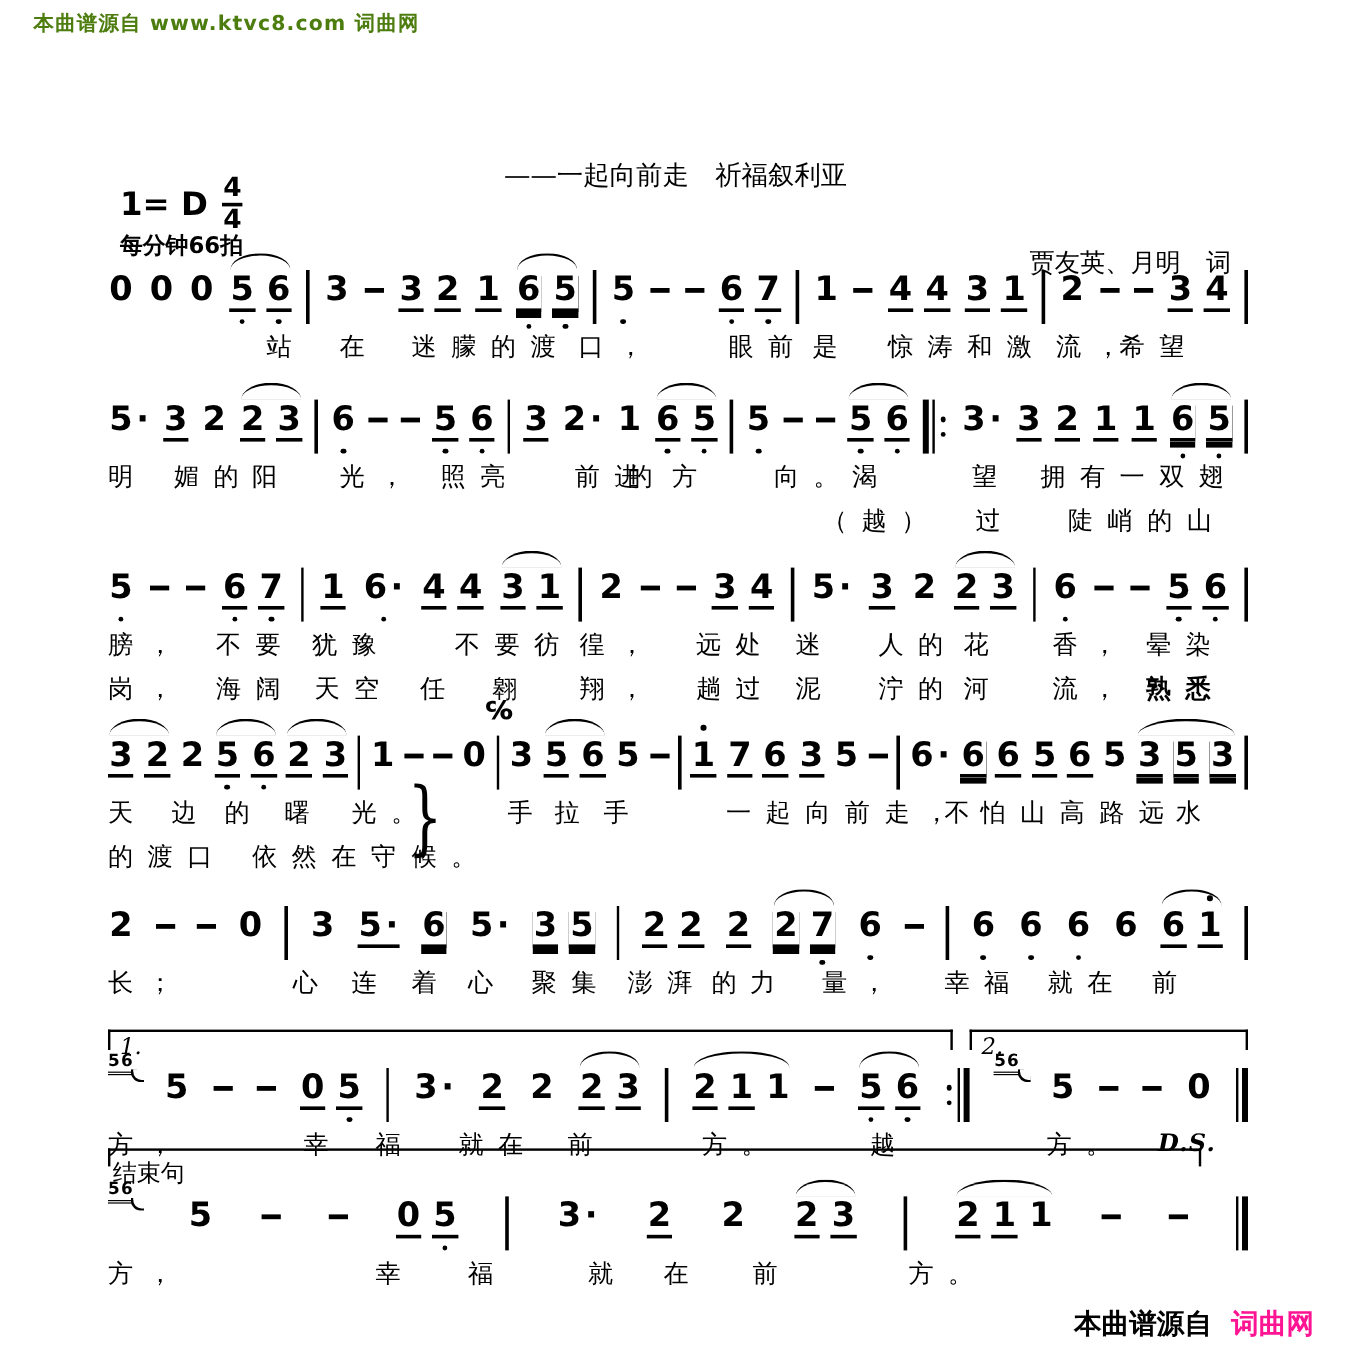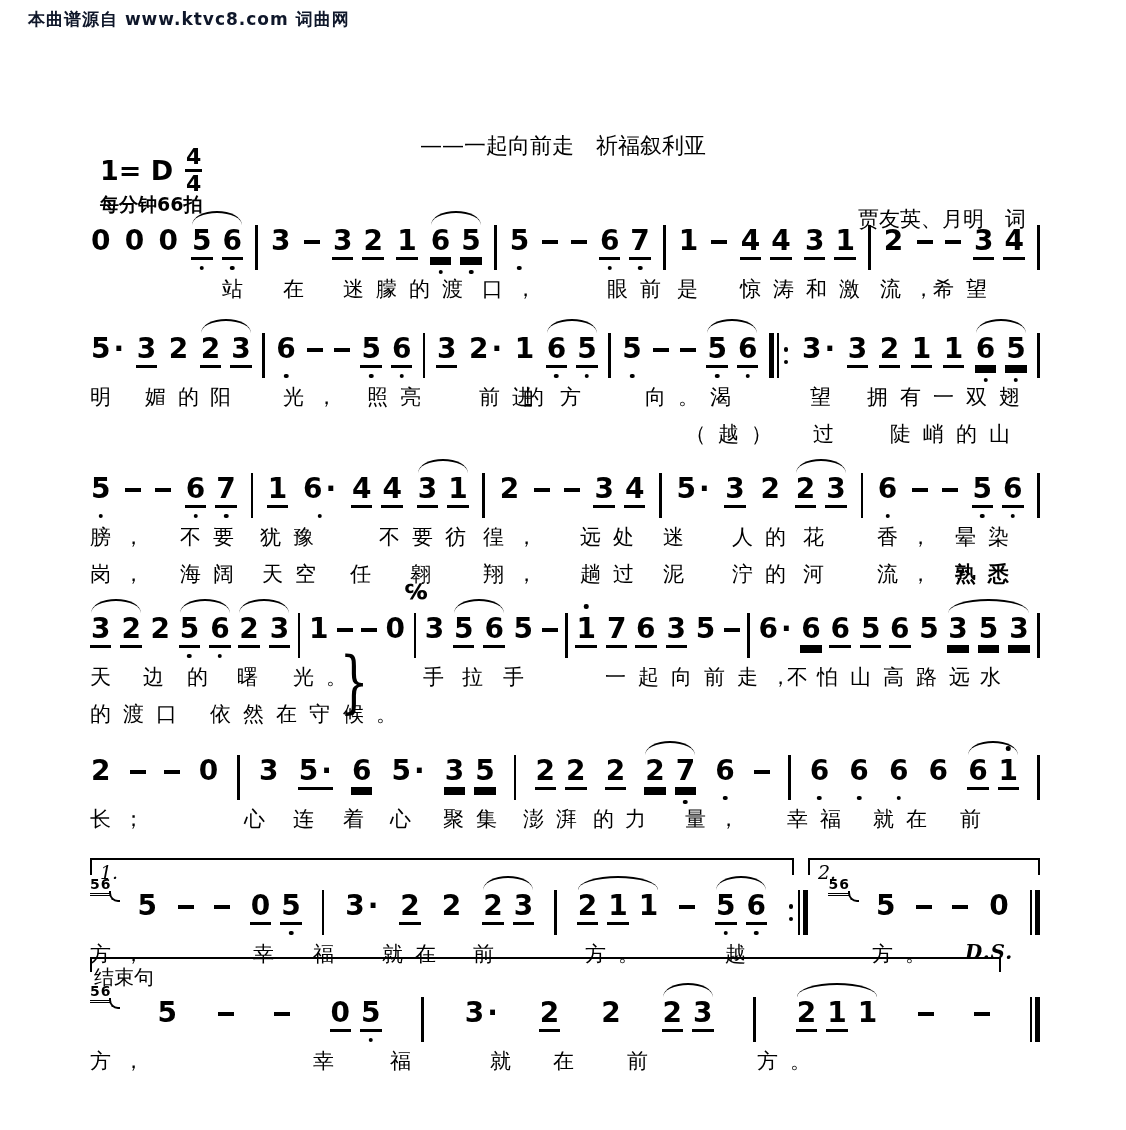--- a/index.html
+++ b/index.html
@@ -1,19 +1,19 @@
 <!DOCTYPE html>
 <html><head>
 <meta charset="utf-8">
 <style>
   html,body{margin:0;padding:0;background:#fff;}
   body{width:1126px;height:1130px;position:relative;font-family:"DejaVu Sans",sans-serif;color:#000;overflow:hidden;}
   .page{position:absolute;inset:0;background:#fff;}
 
-  .wm-top{position:absolute;left:28px;top:8px;font-size:17px;font-weight:bold;color:#0f172a;letter-spacing:1px;font-family:"DejaVu Sans",sans-serif;}
+  .wm-top{position:absolute;left:28px;top:8px;font-size:17px;font-weight:bold;color:#4d7c0f;letter-spacing:1px;font-family:"DejaVu Sans",sans-serif;}
 
   .title{position:absolute;top:60px;left:0;right:0;text-align:center;font-size:45px;font-weight:bold;letter-spacing:30px;padding-left:30px;font-family:"DejaVu Serif",serif;}
   .subtitle{position:absolute;top:131px;left:0;right:0;text-align:center;font-size:22px;font-family:"DejaVu Serif",serif;}
   .credits{position:absolute;top:138px;right:100px;text-align:right;font-size:21px;line-height:1.55;font-family:"DejaVu Serif",serif;white-space:pre;}
 
   .keysig{position:absolute;left:100px;top:146px;display:flex;align-items:center;gap:12px;font-size:27px;font-weight:bold;}
   .ts{display:inline-flex;flex-direction:column;align-items:center;line-height:1;font-size:22px;font-weight:bold;}
   .ts i{width:17px;height:2.5px;background:#000;margin:1px 0;}
   .tempo{position:absolute;left:100px;top:192px;font-size:19px;font-weight:bold;}
 
@@ -1129,13 +1129,14 @@
           <span class="seg" style="left: 223px;">幸</span>
           <span class="seg" style="left: 300px;">福</span>
           <span class="seg" style="left: 400px;">就</span>
           <span class="seg" style="left: 463px;">在</span>
           <span class="seg" style="left: 537px;">前</span>
           <span class="seg" style="left: 667px;">方。</span>
         </div>
       </div>
     </div>
 
+  <div class="wm-bottom"><span>本曲谱源自</span><span>  </span><span class="pink">词曲网</span></div>
 </div>
 
 </body></html>

